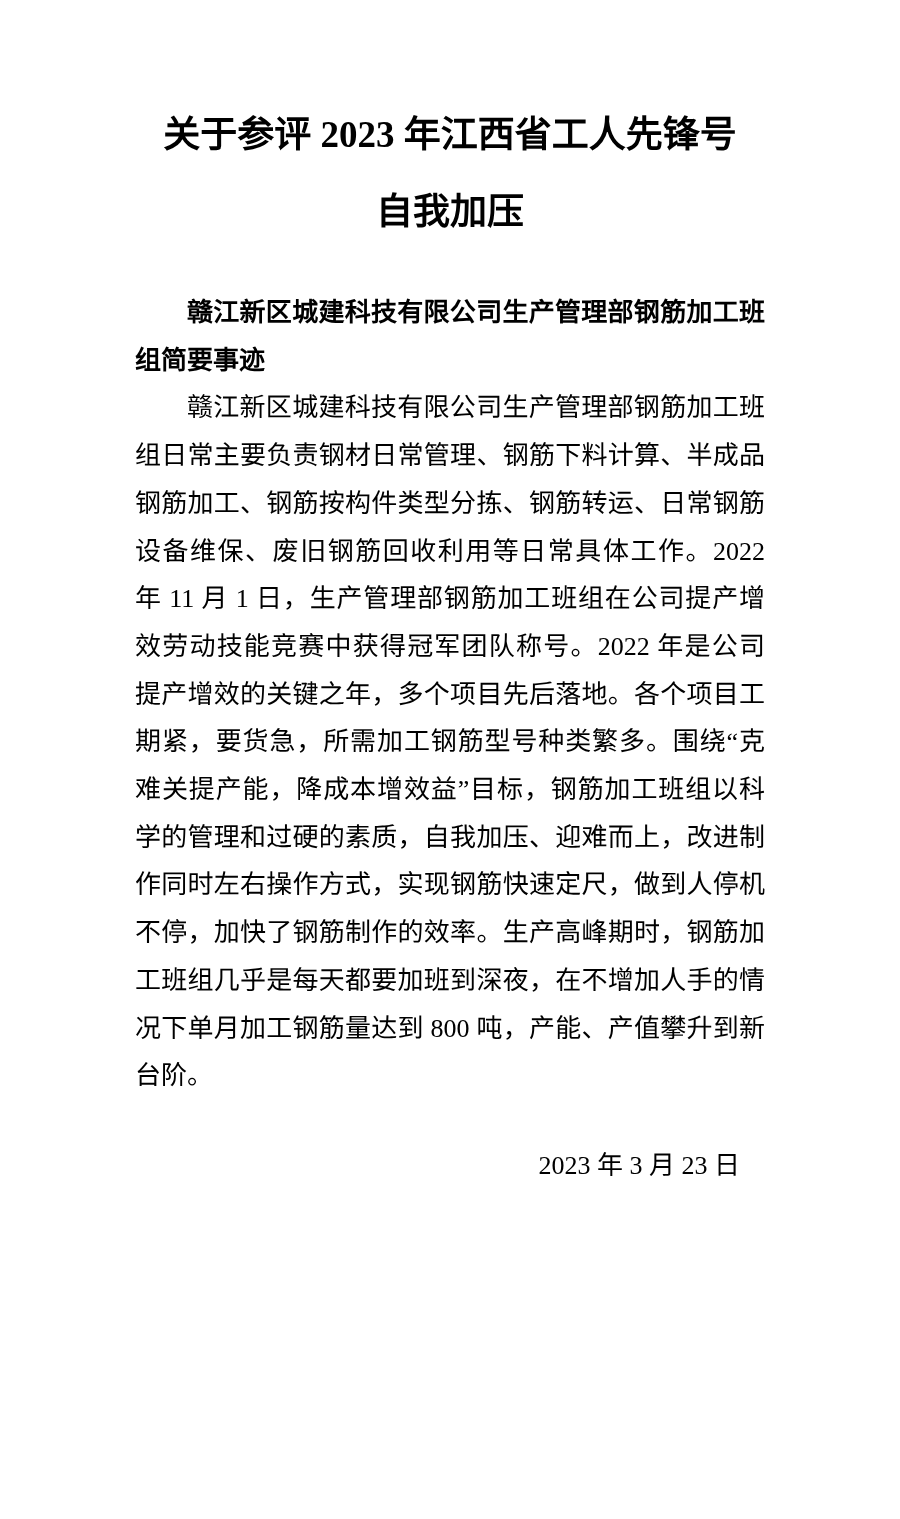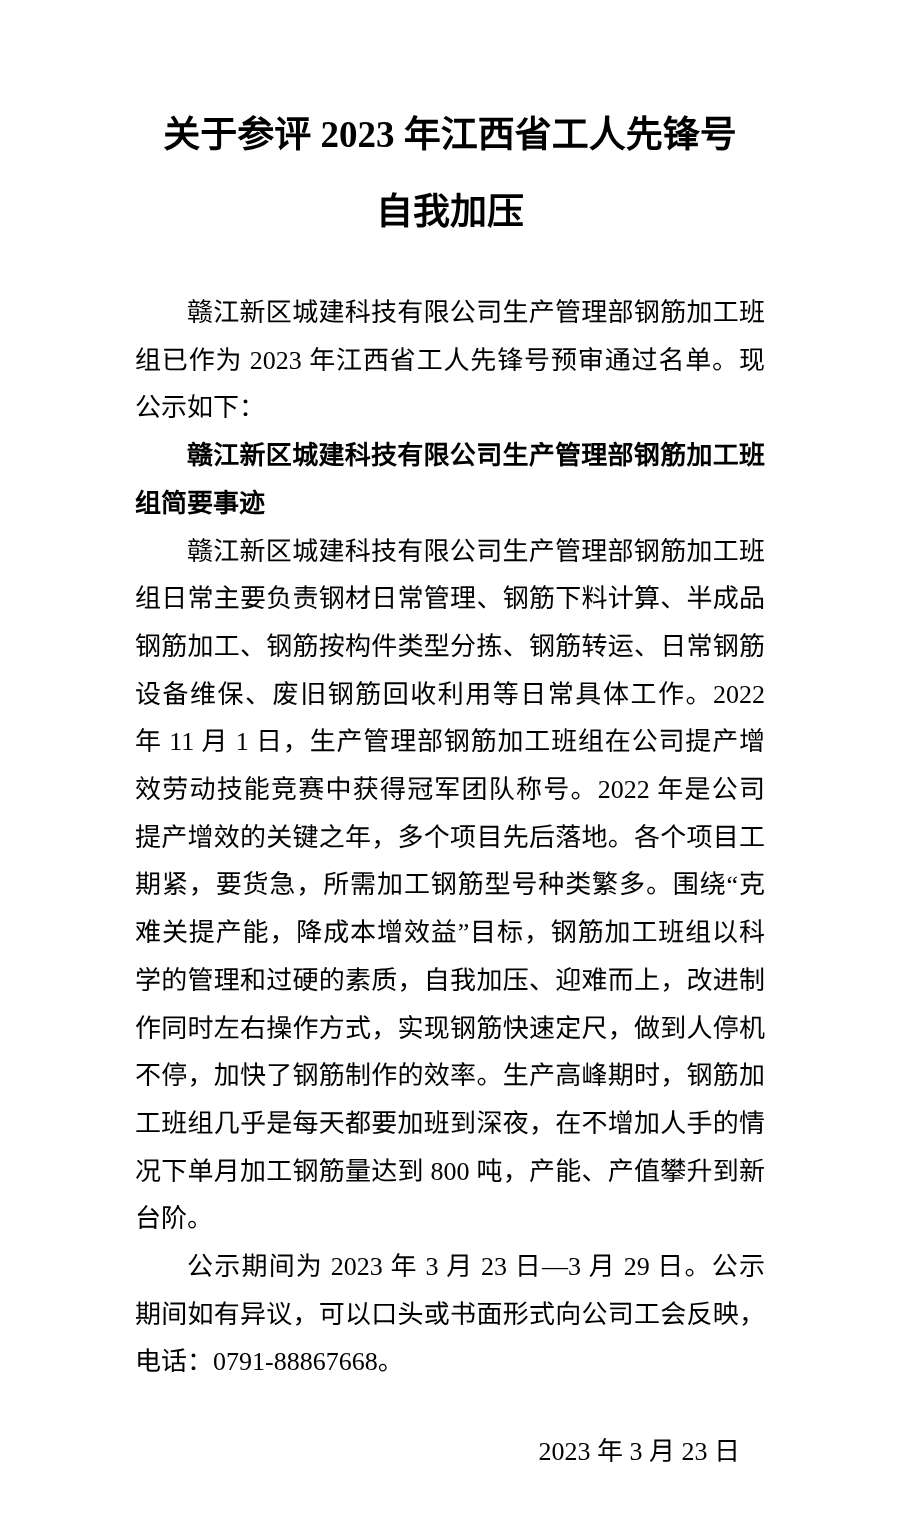--- a/index.html
+++ b/index.html
@@ -63,23 +63,21 @@
 <body>
 
 <div class="page">
 
   <h1 class="doc-title">
     <span class="title-line">关于参评 2023 年江西省工人先锋号</span>
     <span class="title-line">自我加压</span>
   </h1>
 
   <div class="doc-body">
-    <p>赣江新区城建科技有限公司生产管理部钢筋加工班组已作为 2023 年江西省工人先锋号预审通过名单。现公示如下：</p>
     <p class="section-heading">赣江新区城建科技有限公司生产管理部钢筋加工班组简要事迹</p>
     <p>赣江新区城建科技有限公司生产管理部钢筋加工班组日常主要负责钢材日常管理、钢筋下料计算、半成品钢筋加工、钢筋按构件类型分拣、钢筋转运、日常钢筋设备维保、废旧钢筋回收利用等日常具体工作。2022 年 11 月 1 日，生产管理部钢筋加工班组在公司提产增效劳动技能竞赛中获得冠军团队称号。2022 年是公司提产增效的关键之年，多个项目先后落地。各个项目工期紧，要货急，所需加工钢筋型号种类繁多。围绕“克难关提产能，降成本增效益”目标，钢筋加工班组以科学的管理和过硬的素质，自我加压、迎难而上，改进制作同时左右操作方式，实现钢筋快速定尺，做到人停机不停，加快了钢筋制作的效率。生产高峰期时，钢筋加工班组几乎是每天都要加班到深夜，在不增加人手的情况下单月加工钢筋量达到 800 吨，产能、产值攀升到新台阶。</p>
-    <p>公示期间为 2023 年 3 月 23 日—3 月 29 日。公示期间如有异议，可以口头或书面形式向公司工会反映，电话：0791-88867668。</p>
   </div>
 
   <div class="sign-block">
     <span class="sign-date">2023 年 3 月 23 日</span>
   </div>
 
 </div>
 
 </body></html>

